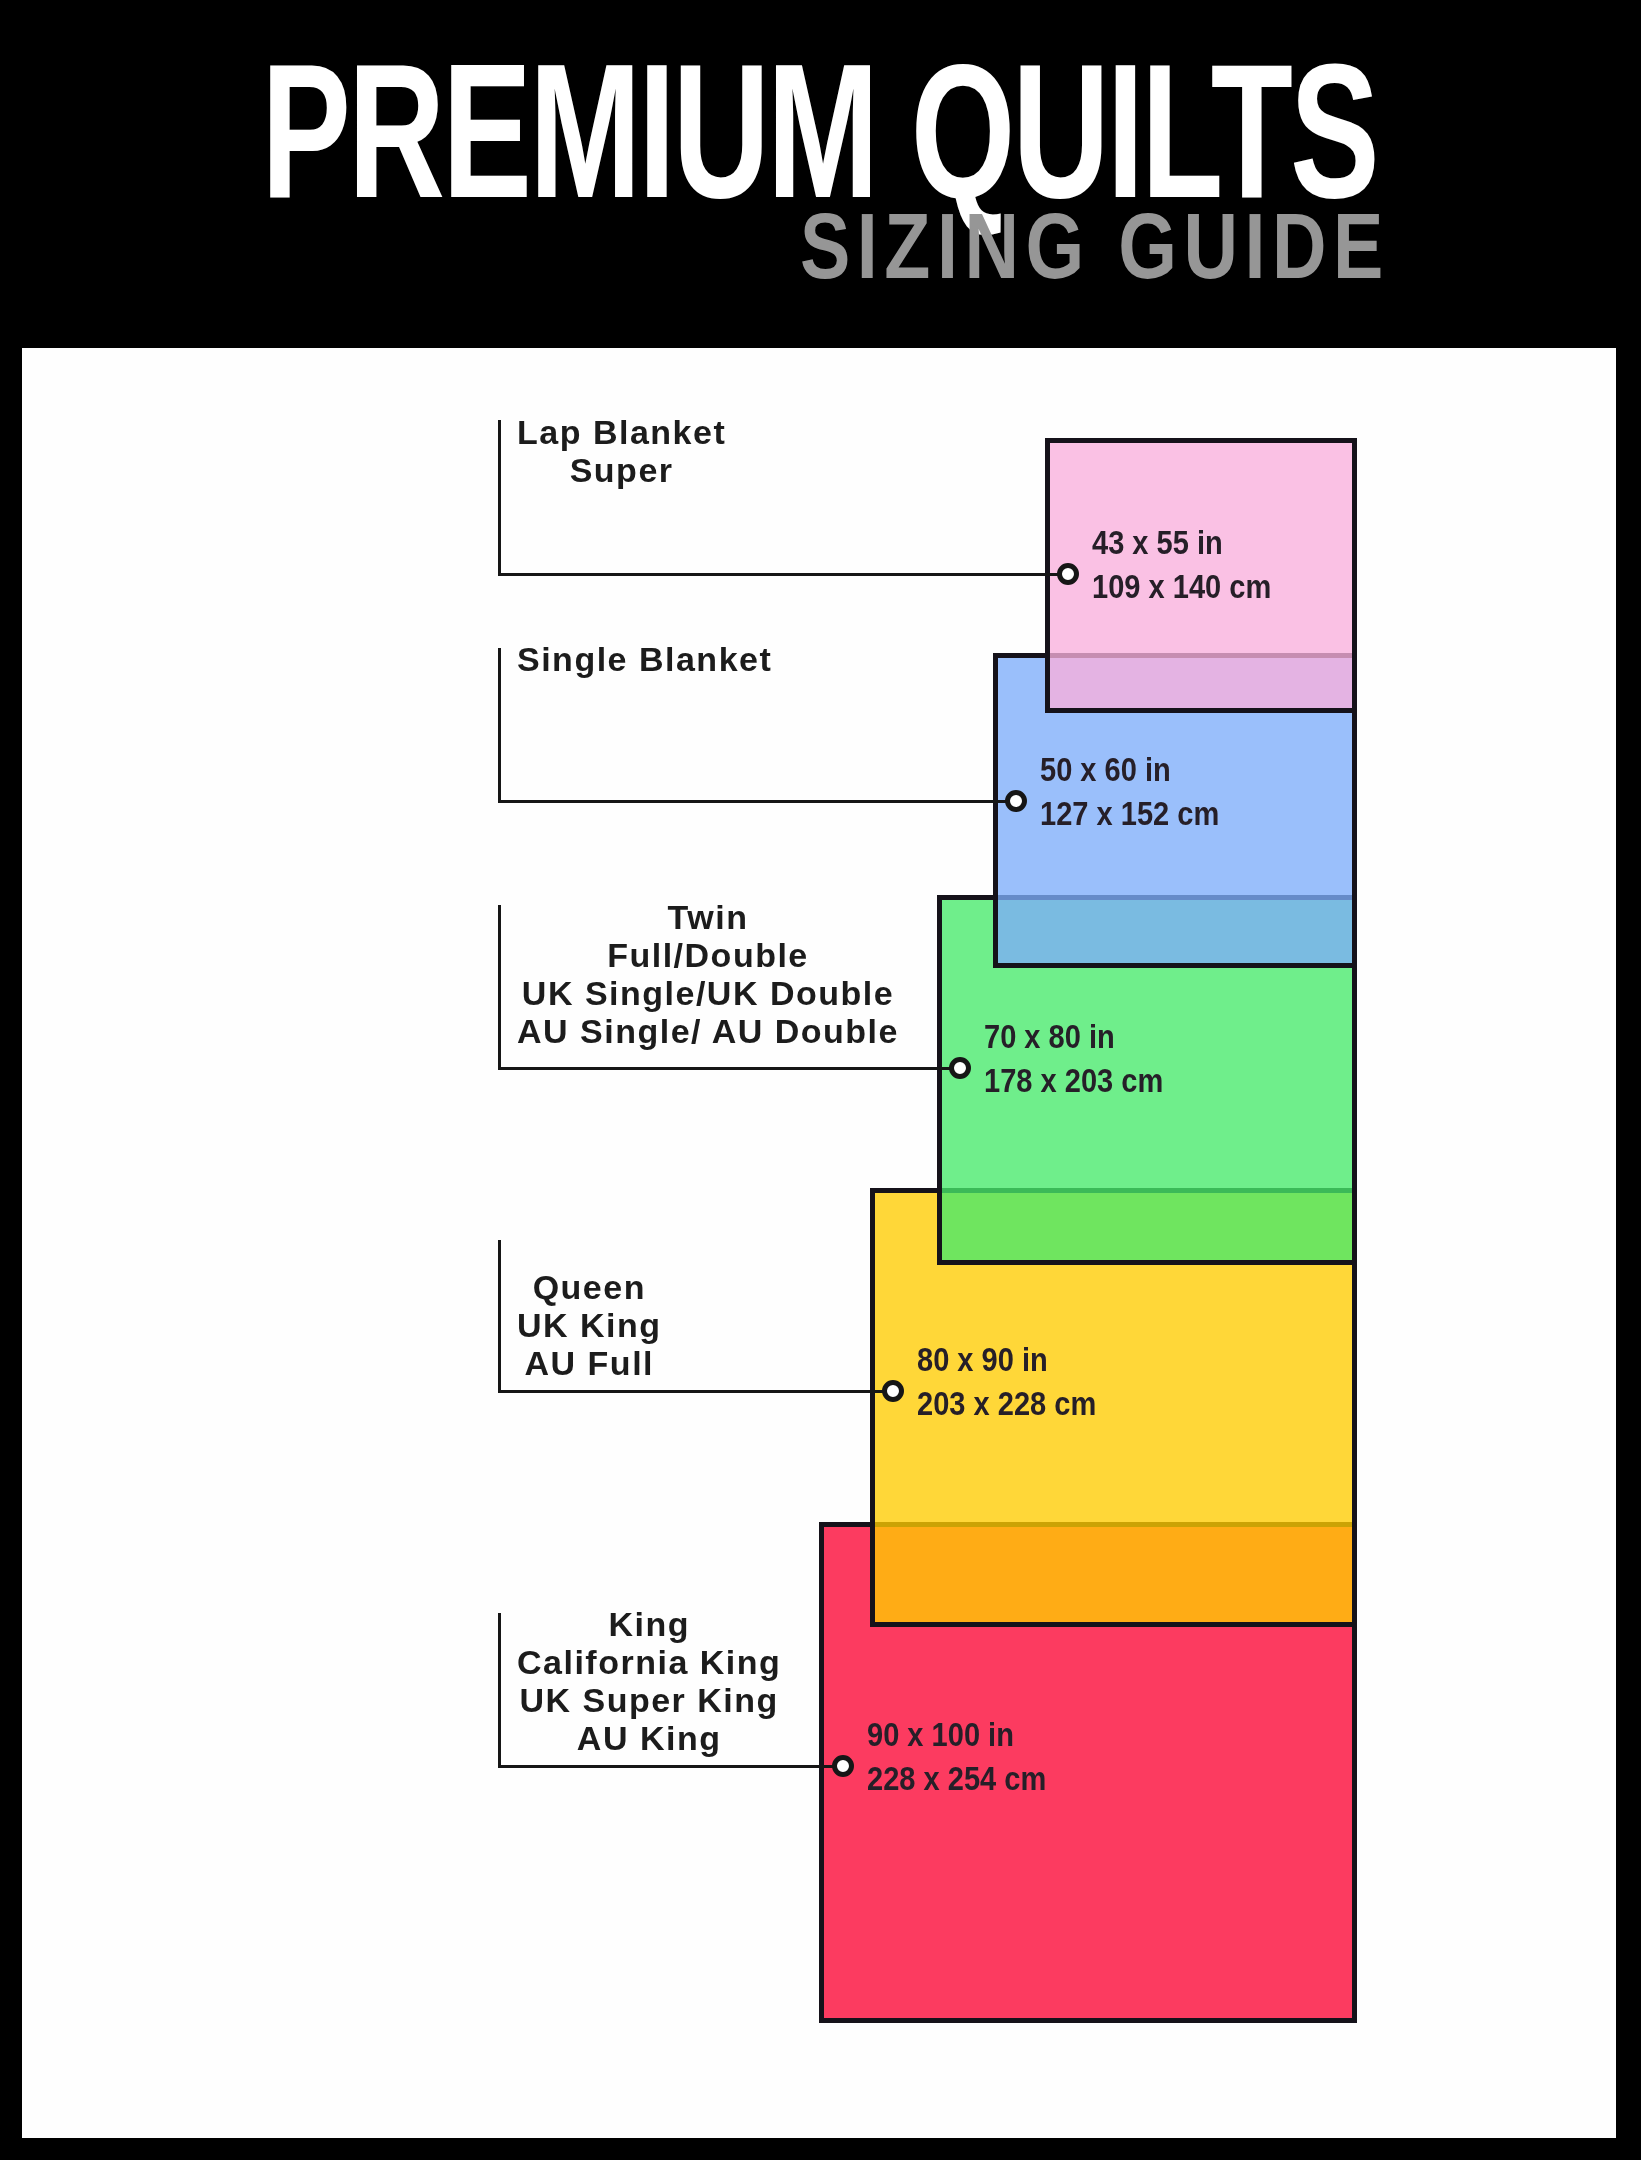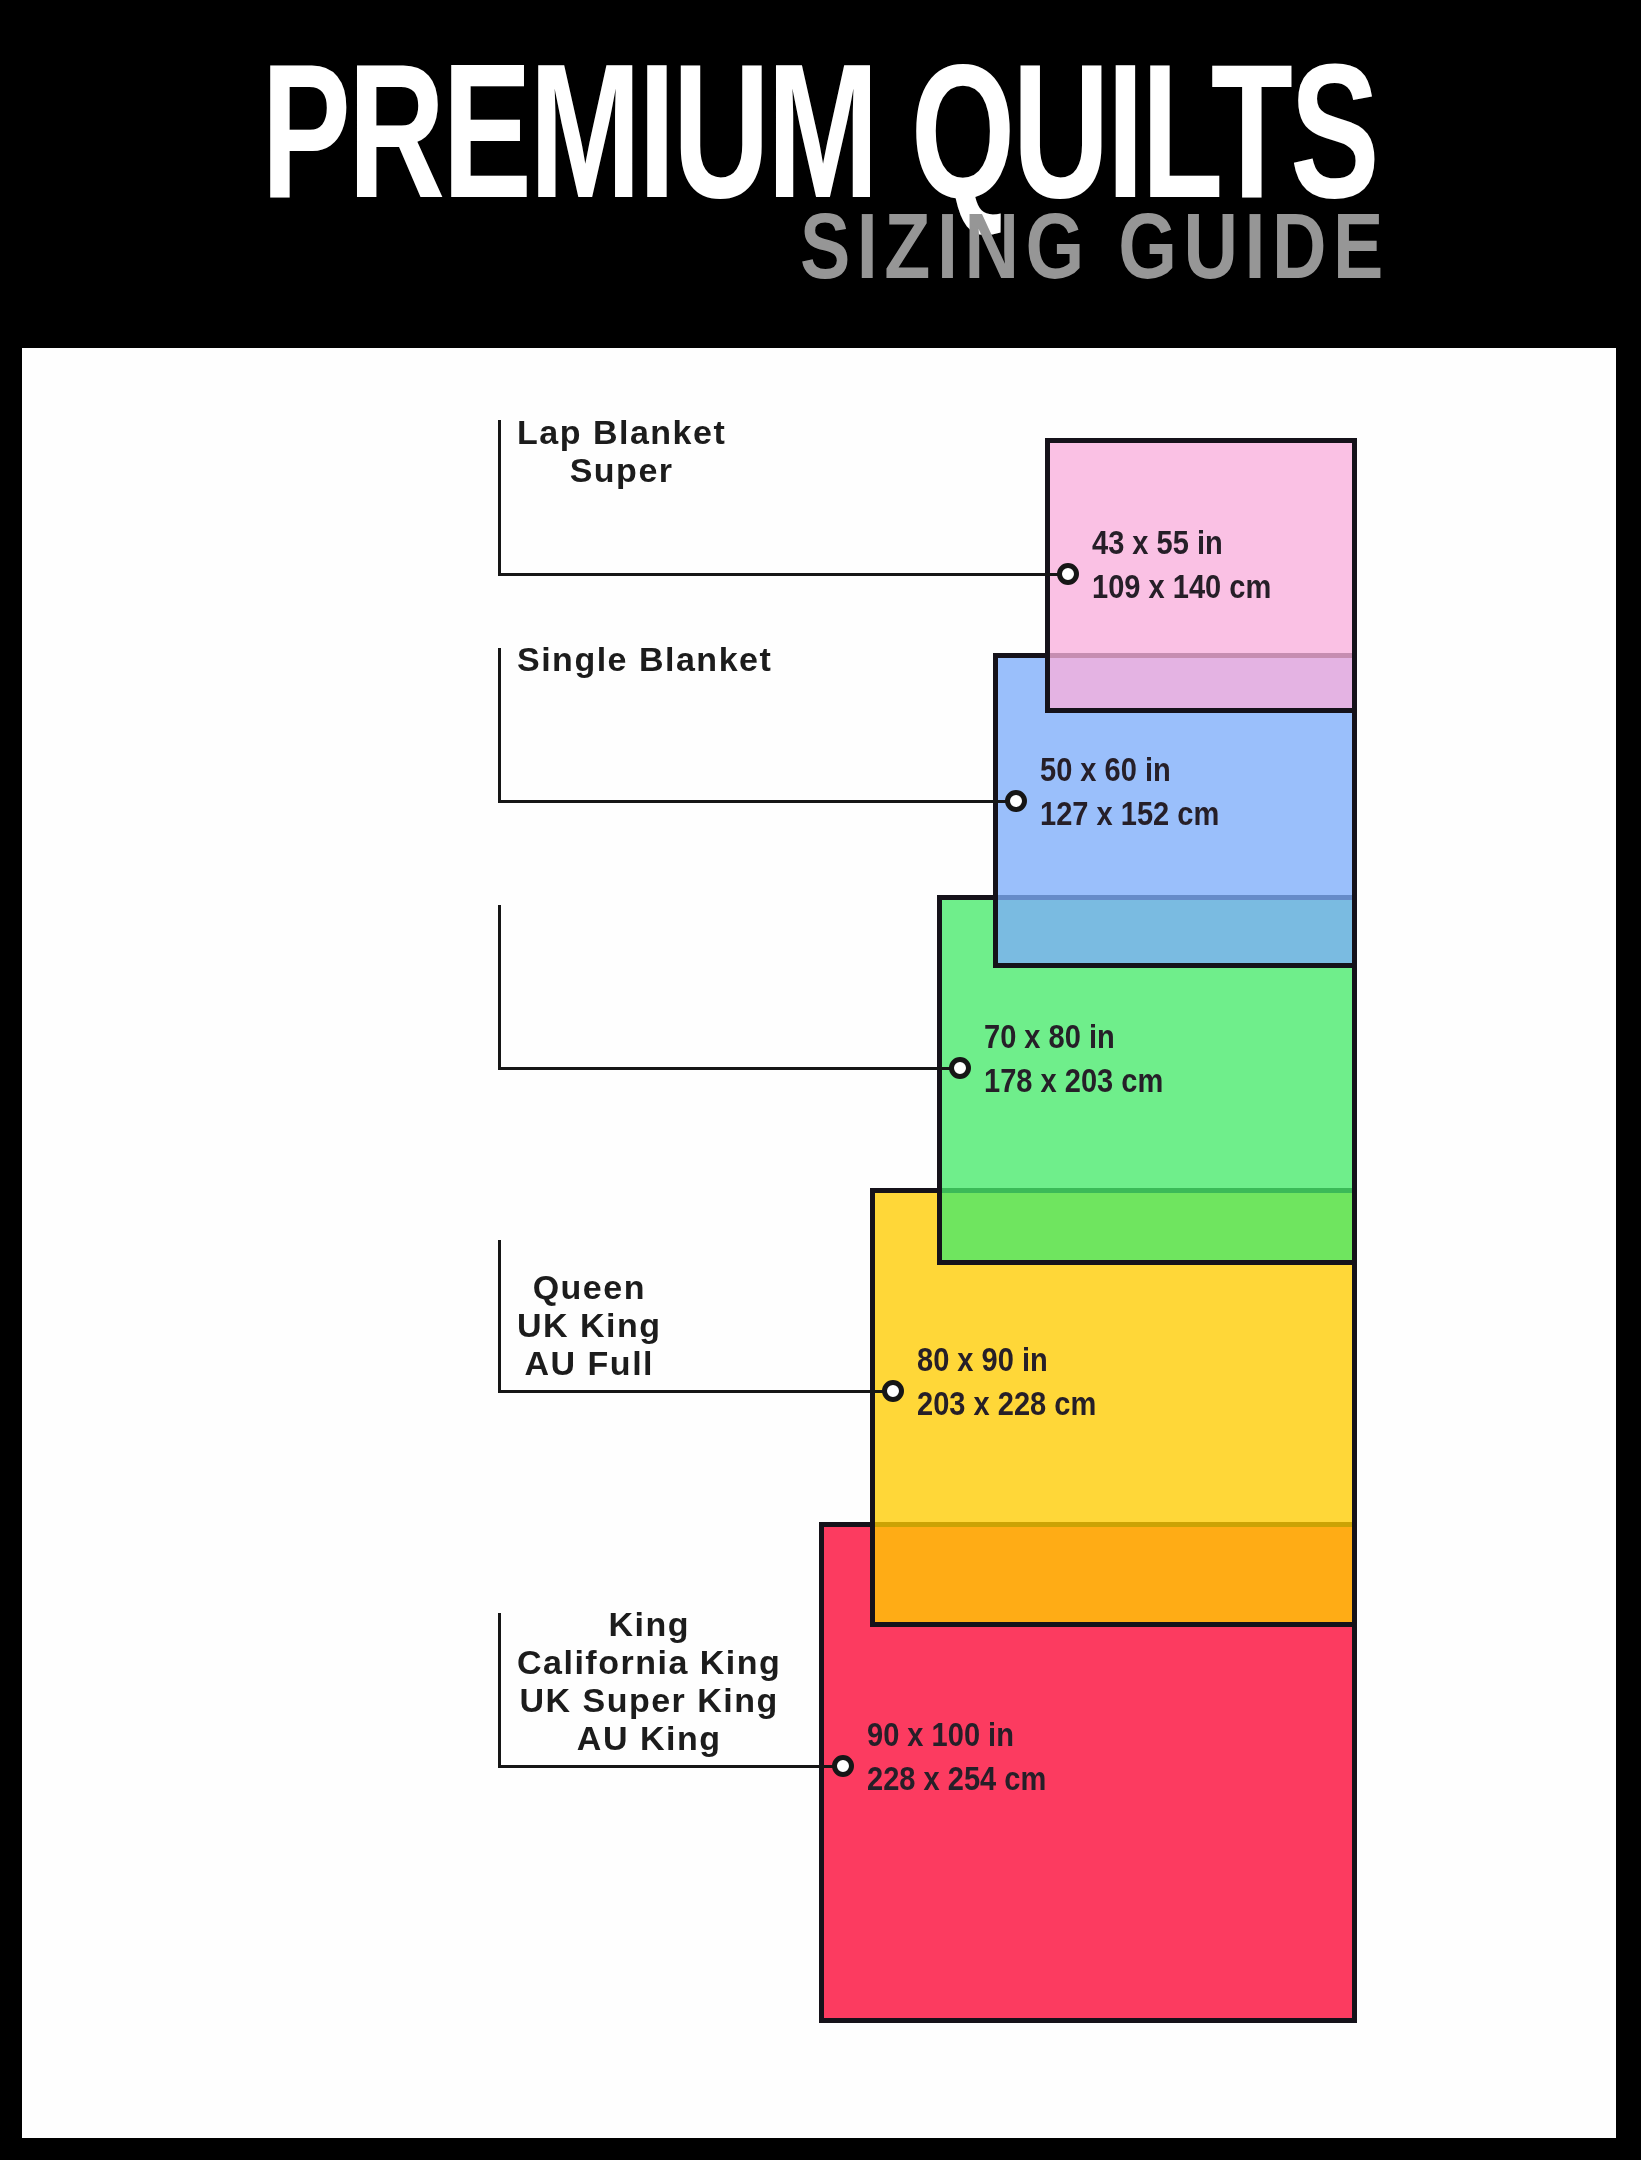--- a/index.html
+++ b/index.html
@@ -110,20 +110,26 @@
     <div>Single Blanket</div>
   </div>
   <div class="dims m2">
     <div>50 x 60 in</div>
     <div>127 x 152 cm</div>
   </div>
 
   <div class="vline v3"></div>
   <div class="hline h3"></div>
   <div class="dot d3"></div>
+  <div class="label l3">
+    <div>Twin</div>
+    <div>Full/Double</div>
+    <div>UK Single/UK Double</div>
+    <div>AU Single/ AU Double</div>
+  </div>
   <div class="dims m3">
     <div>70 x 80 in</div>
     <div>178 x 203 cm</div>
   </div>
 
   <div class="vline v4"></div>
   <div class="hline h4"></div>
   <div class="dot d4"></div>
   <div class="label l4">
     <div>Queen</div>

